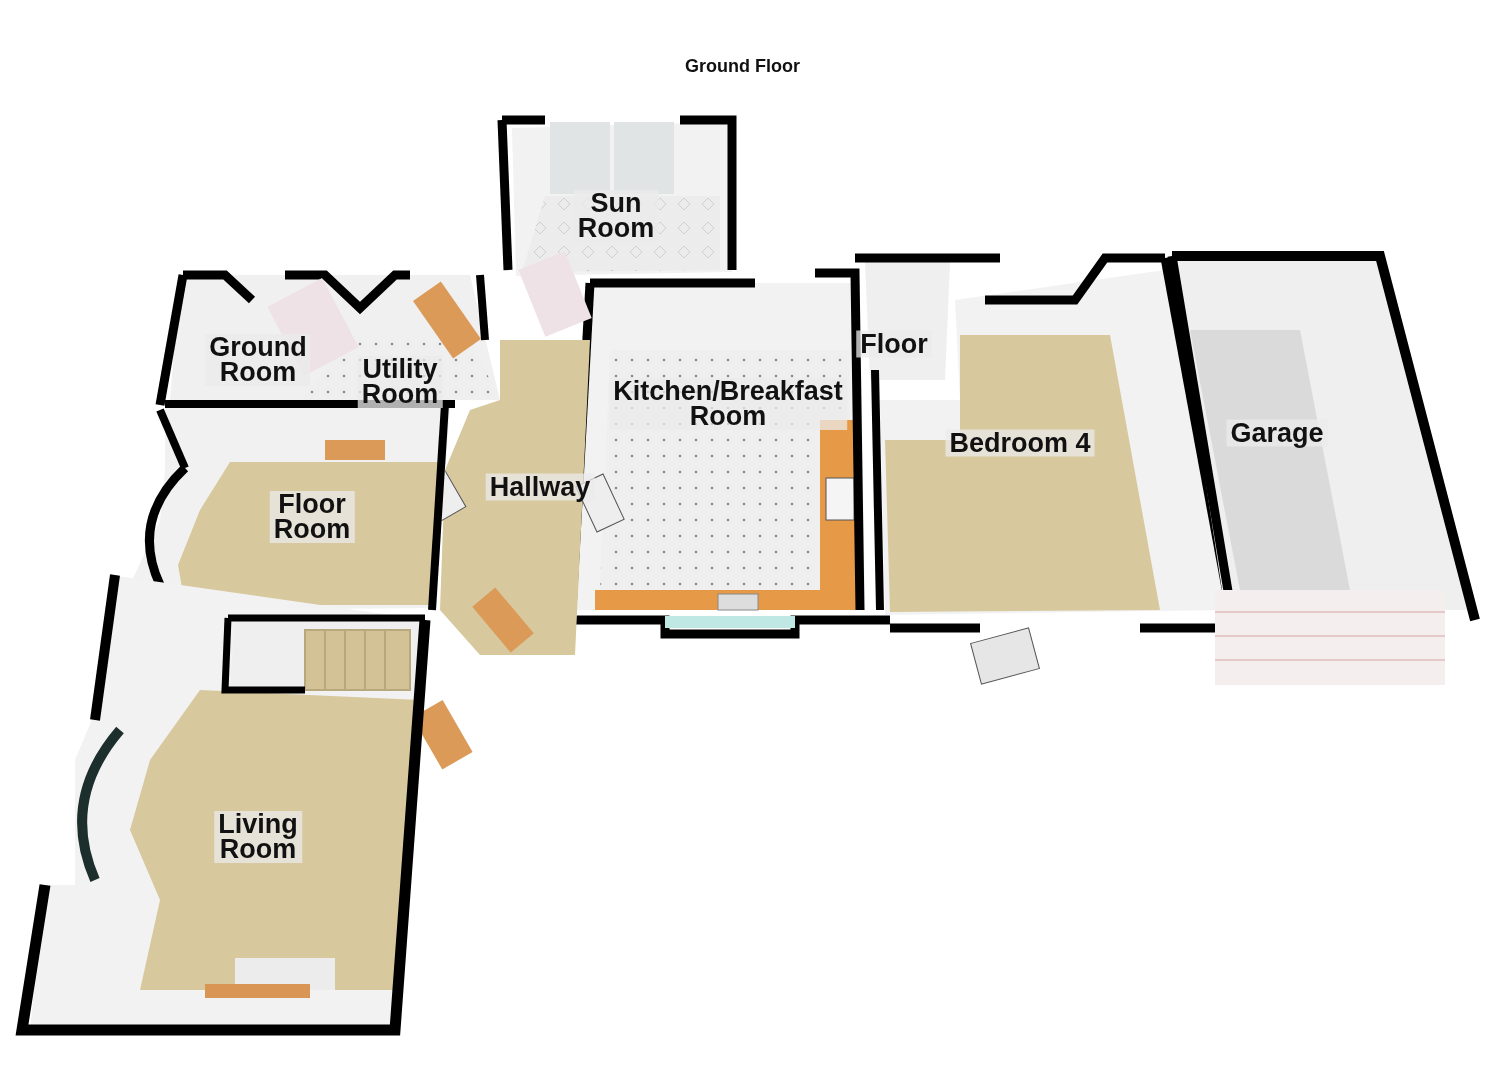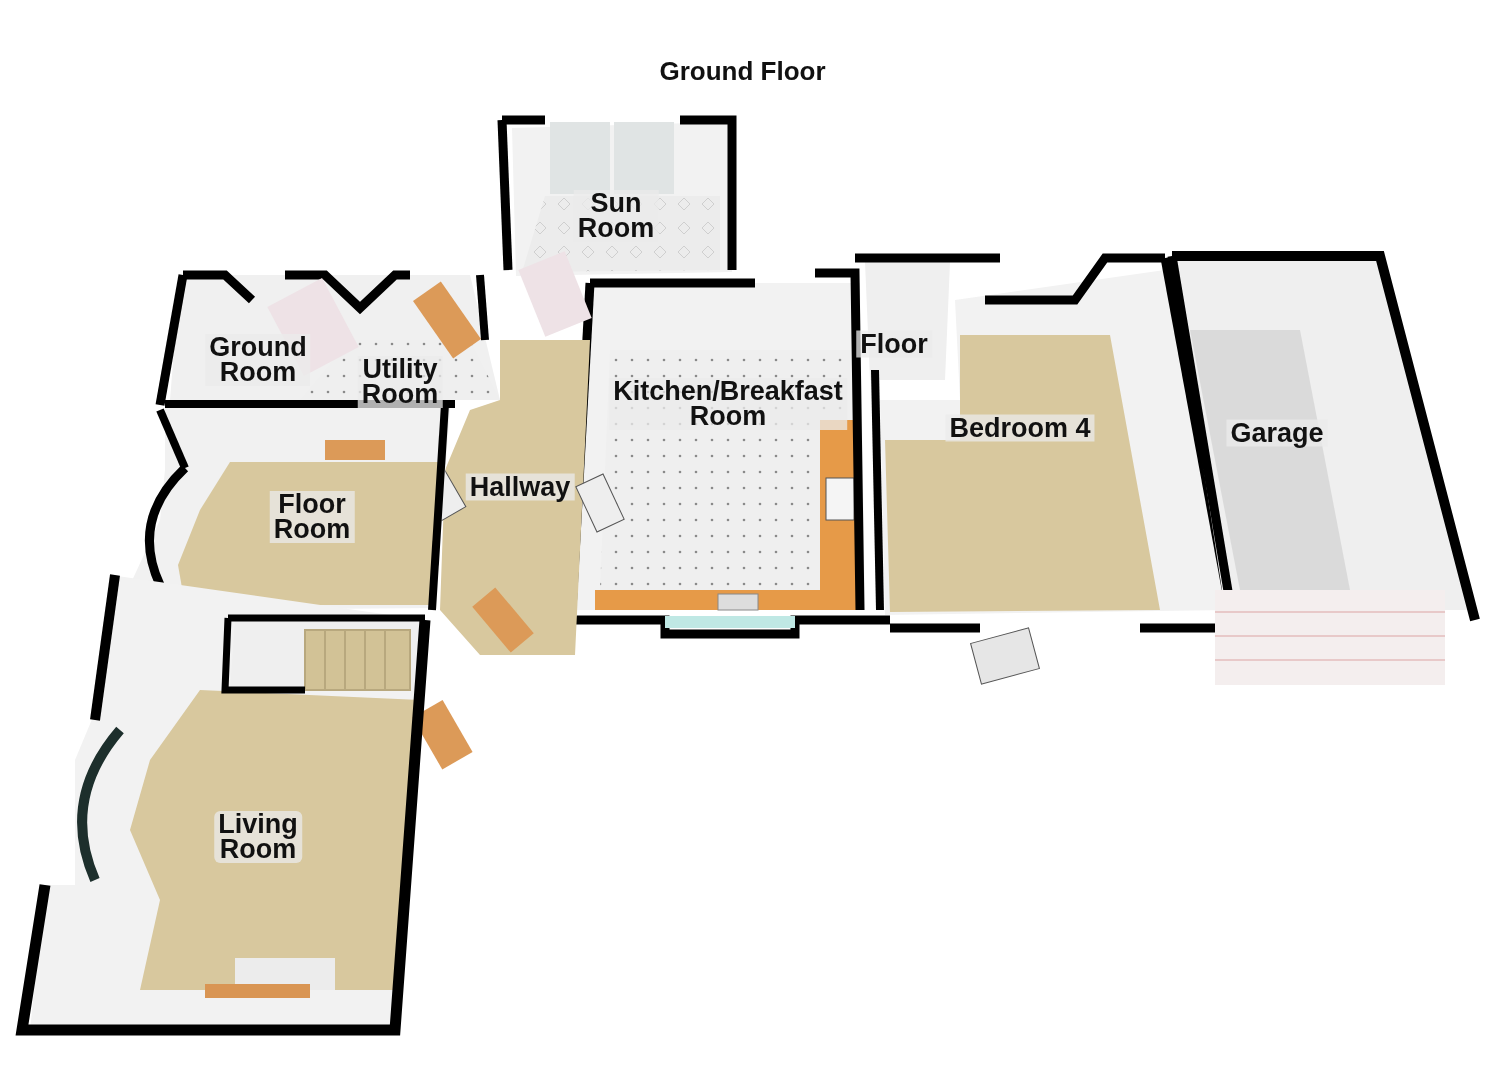--- a/index.html
+++ b/index.html
@@ -1,18 +1,18 @@
 <!DOCTYPE html>
 <html><head>
 <meta charset="utf-8">
 <style>
   html, body { margin:0; padding:0; background:#ffffff; }
   body { width:1485px; height:1080px; position:relative; overflow:hidden; font-family:"Liberation Sans", sans-serif; }
   #plan { position:absolute; left:0; top:0; width:1485px; height:1080px; }
-  .title { position:absolute; left:0; width:1485px; top:56px; text-align:center; font-weight:bold; font-size:26px; color:#111; }
+  .title { position:absolute; left:0; width:1485px; top:56px; text-align:center; font-weight:bold; font-size:18px; color:#111; }
   .label { position:absolute; transform:translate(-50%,-50%); text-align:center; font-weight:bold; font-size:27px; line-height:25px; color:#111; background:rgba(235,235,235,0.75); padding:1px 4px; white-space:nowrap; }
 </style>
 </head>
 <body>
 
 <div class="title">Ground Floor</div>
 
 <svg id="plan" viewBox="0 0 1485 1080">
   <defs>
     <pattern id="tile" width="16" height="16" patternUnits="userSpaceOnUse">
@@ -142,29 +142,29 @@
   <div>Utility</div>
     <div>Room</div>
 </div>
 <div class="label" style="left:894px; top:344px;">
   <div>Floor</div>
 </div>
 <div class="label" style="left:728px; top:404px;">
   <div>Kitchen/Breakfast</div>
     <div>Room</div>
 </div>
-<div class="label" style="left:1020px; top:428px;text-align:center;">
+<div class="label" style="left:1020px; top:443px;text-align:center;">
   <div>Bedroom 4</div>
 </div>
 <div class="label" style="left:1277px; top:433px;">
   <div>Garage</div>
 </div>
-<div class="label" style="left:520px; top:487px;text-align:right;">
+<div class="label" style="left:540px; top:487px;text-align:right;">
   <div>Hallway</div>
 </div>
 <div class="label" style="left:312px; top:517px;">
   <div>Floor</div>
     <div>Room</div>
 </div>
-<div class="label" style="left:258px; top:837px;border-radius:6px;">
+<div class="label" style="left:258px; top:837px;">
   <div>Living</div>
     <div>Room</div>
 </div>
 
 </body></html>

